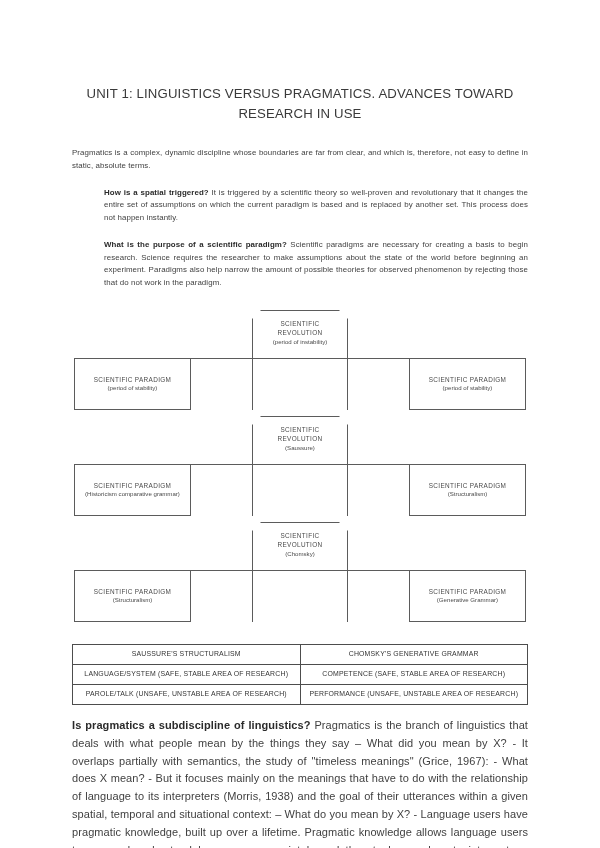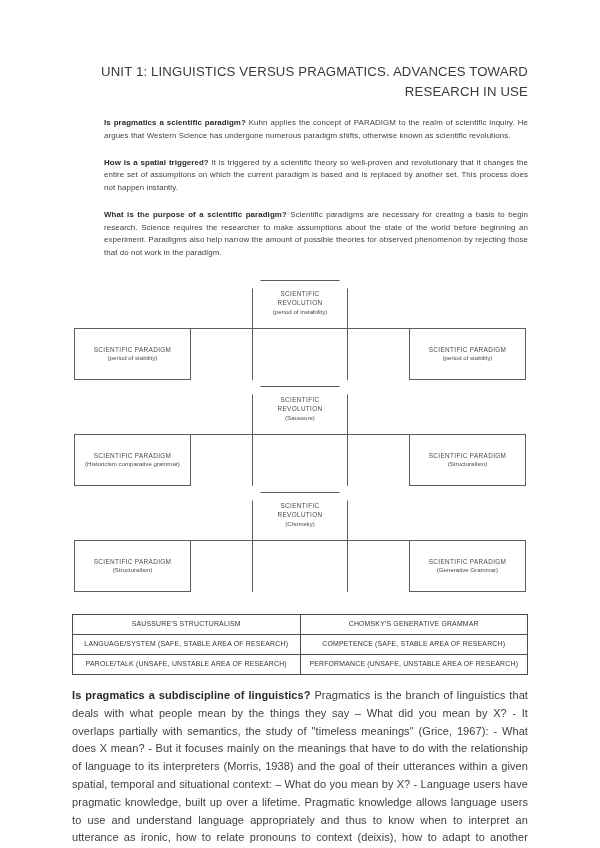--- a/index.html
+++ b/index.html
@@ -19,22 +19,22 @@
     position: relative;
     width: 600px;
     height: 848px;
     box-sizing: border-box;
     padding: 0 72px;
   }
 
   
   .doc-title {
     margin: 0;
-    padding-top: 62px;
-    text-align: right;
+    padding-top: 84px;
+    text-align: center;
     font-size: 13.2px;
     font-weight: 400;
     line-height: 1.55;
     letter-spacing: 0.15px;
     color: #3a3a3a;
   }
 
   
   .intro {
     margin: 22px 0 0 0;
@@ -185,24 +185,22 @@
 <body>
 
 <div class="page">
 
   <h1 class="doc-title">
     <span>UNIT 1: LINGUISTICS VERSUS PRAGMATICS. ADVANCES TOWARD</span>
     <br>
     <span>RESEARCH IN USE</span>
   </h1>
 
-
-  <p class="qa-block">
-    <span class="lead">Is pragmatics a scientific paradigm?</span><span> Kuhn applies the concept of PARADIGM to the realm of scientific inquiry. He argues that Western Science has undergone numerous paradigm shifts, otherwise known as scientific revolutions.</span>
-  </p>
+  <p class="intro">Pragmatics is a complex, dynamic discipline whose boundaries are far from clear, and which is, therefore, not easy to define in static, absolute terms.</p>
+
 
   <p class="qa-block">
     <span class="lead">How is a spatial triggered?</span><span> It is triggered by a scientific theory so well-proven and revolutionary that it changes the entire set of assumptions on which the current paradigm is based and is replaced by another set. This process does not happen instantly.</span>
   </p>
 
   <p class="qa-block">
     <span class="lead">What is the purpose of a scientific paradigm?</span><span> Scientific paradigms are necessary for creating a basis to begin research. Science requires the researcher to make assumptions about the state of the world before beginning an experiment. Paradigms also help narrow the amount of possible theories for observed phenomenon by rejecting those that do not work in the paradigm.</span>
   </p>
 
   <div class="diagram">

